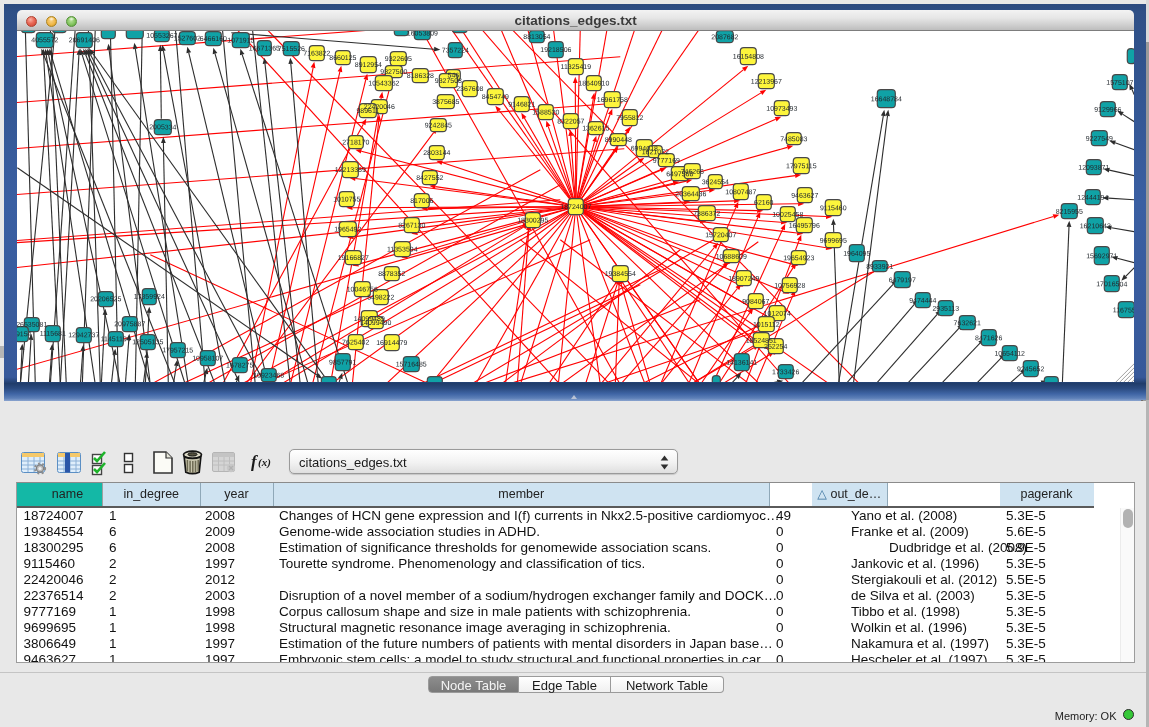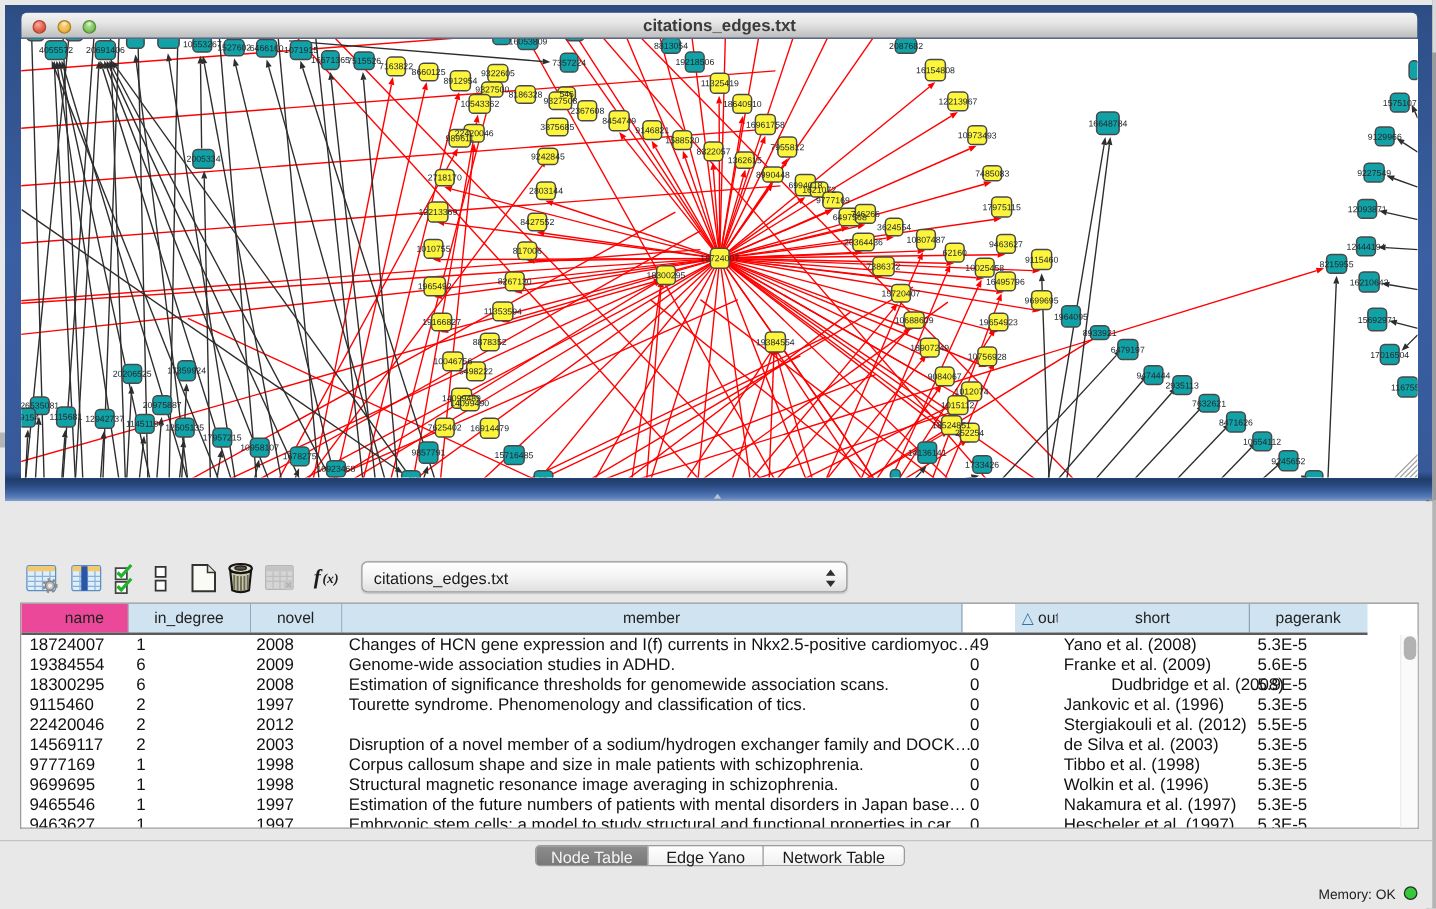--- a/index.html
+++ b/index.html
@@ -714,26 +714,25 @@
       </svg>
     <div id="combo">
         <span class="txt">citations_edges.txt</span>
         <svg class="arr2" width="9" height="15" viewBox="0 0 9 15">
           <polygon points="4.5,0.5 8.3,5.5 0.7,5.5" fill="#2e2e2e"></polygon>
           <polygon points="4.5,14.5 8.3,9.5 0.7,9.5" fill="#2e2e2e"></polygon>
         </svg>
       </div>
   </div>
   <div id="tablewrap">
-    <div class="hcell" style="left:0;width:86px;background:#ec4899;border-right:1px solid #a0a0a0;padding-left:16px;">name</div>
+    <div class="hcell" style="left:0;width:86px;background:#14b8a6;border-right:1px solid #a0a0a0;padding-left:16px;">name</div>
     <div class="hcell" style="left:86px;width:97.5px;">in_degree</div>
-    <div class="hcell" style="left:183.5px;width:73px;">novel</div>
+    <div class="hcell" style="left:183.5px;width:73px;">year</div>
     <div class="hcell" style="left:256.5px;width:496.5px;">member</div>
     <div class="hcell" style="left:795px;width:75.5px;"><span style="color:#39729e">△</span> out_de…</div>
-    <div class="hcell" style="left:828.5px;width:154px;">short</div>
     <div class="hcell" style="left:982.5px;width:94px;border-right:none;">pagerank</div>
     <div style="position:absolute;left:0;top:23px;width:1077px;height:1.6px;background:#5a5a5a;"></div>
   <div class="trow" style="top:24.5px">
         <span style="left:6.5px">18724007</span>
         <span style="left:92px">1</span>
         <span style="left:188px">2008</span>
         <span style="left:262px;width:503px;overflow:hidden;text-overflow:ellipsis">Changes of HCN gene expression and I(f) currents in Nkx2.5‑positive cardiomyoc…</span>
         <span style="left:759px">49</span>
         <span style="left:834px">Yano et al. (2008)</span>
         <span style="left:989px">5.3E‑5</span>
@@ -767,21 +766,21 @@
       </div>
       <div class="trow" style="top:88.5px">
         <span style="left:6.5px">22420046</span>
         <span style="left:92px">2</span>
         <span style="left:188px">2012</span>
         <span style="left:759px">0</span>
         <span style="left:834px">Stergiakouli et al. (2012)</span>
         <span style="left:989px">5.5E‑5</span>
       </div>
       <div class="trow" style="top:104.5px">
-        <span style="left:6.5px">14569117</span>
+        <span style="left:6.5px">22376514</span>
         <span style="left:92px">2</span>
         <span style="left:188px">2003</span>
         <span style="left:262px;width:503px;overflow:hidden;text-overflow:ellipsis">Disruption of a novel member of a sodium/hydrogen exchanger family and DOCK…</span>
         <span style="left:759px">0</span>
         <span style="left:834px">de Silva et al. (2003)</span>
         <span style="left:989px">5.3E‑5</span>
       </div>
       <div class="trow" style="top:120.5px">
         <span style="left:6.5px">9777169</span>
         <span style="left:92px">1</span>
@@ -794,21 +793,21 @@
       <div class="trow" style="top:136.5px">
         <span style="left:6.5px">9699695</span>
         <span style="left:92px">1</span>
         <span style="left:188px">1998</span>
         <span style="left:262px;width:503px;overflow:hidden;text-overflow:ellipsis">Structural magnetic resonance image averaging in schizophrenia.</span>
         <span style="left:759px">0</span>
         <span style="left:834px">Wolkin et al. (1996)</span>
         <span style="left:989px">5.3E‑5</span>
       </div>
       <div class="trow" style="top:152.5px">
-        <span style="left:6.5px">9465546</span>
+        <span style="left:6.5px">3806649</span>
         <span style="left:92px">1</span>
         <span style="left:188px">1997</span>
         <span style="left:262px;width:503px;overflow:hidden;text-overflow:ellipsis">Estimation of the future numbers of patients with mental disorders in Japan base…</span>
         <span style="left:759px">0</span>
         <span style="left:834px">Nakamura et al. (1997)</span>
         <span style="left:989px">5.3E‑5</span>
       </div>
       <div class="trow" style="top:168.5px">
         <span style="left:6.5px">9463627</span>
         <span style="left:92px">1</span>
@@ -817,17 +816,17 @@
         <span style="left:759px">0</span>
         <span style="left:834px">Hescheler et al. (1997)</span>
         <span style="left:989px">5.3E‑5</span>
       </div>
   </div>
   <div id="vscroll">
       <div id="vthumb"></div>
     </div>
   <div id="tabbar">
     <div class="seg" id="seg1">Node Table</div>
-    <div class="seg" id="seg2">Edge Yano</div>
+    <div class="seg" id="seg2">Edge Table</div>
     <div class="seg" id="seg3">Network Table</div>
   </div>
   <span id="memory">Memory: OK</span>
   <div id="memdot"></div>
 </div>
 </body></html>

